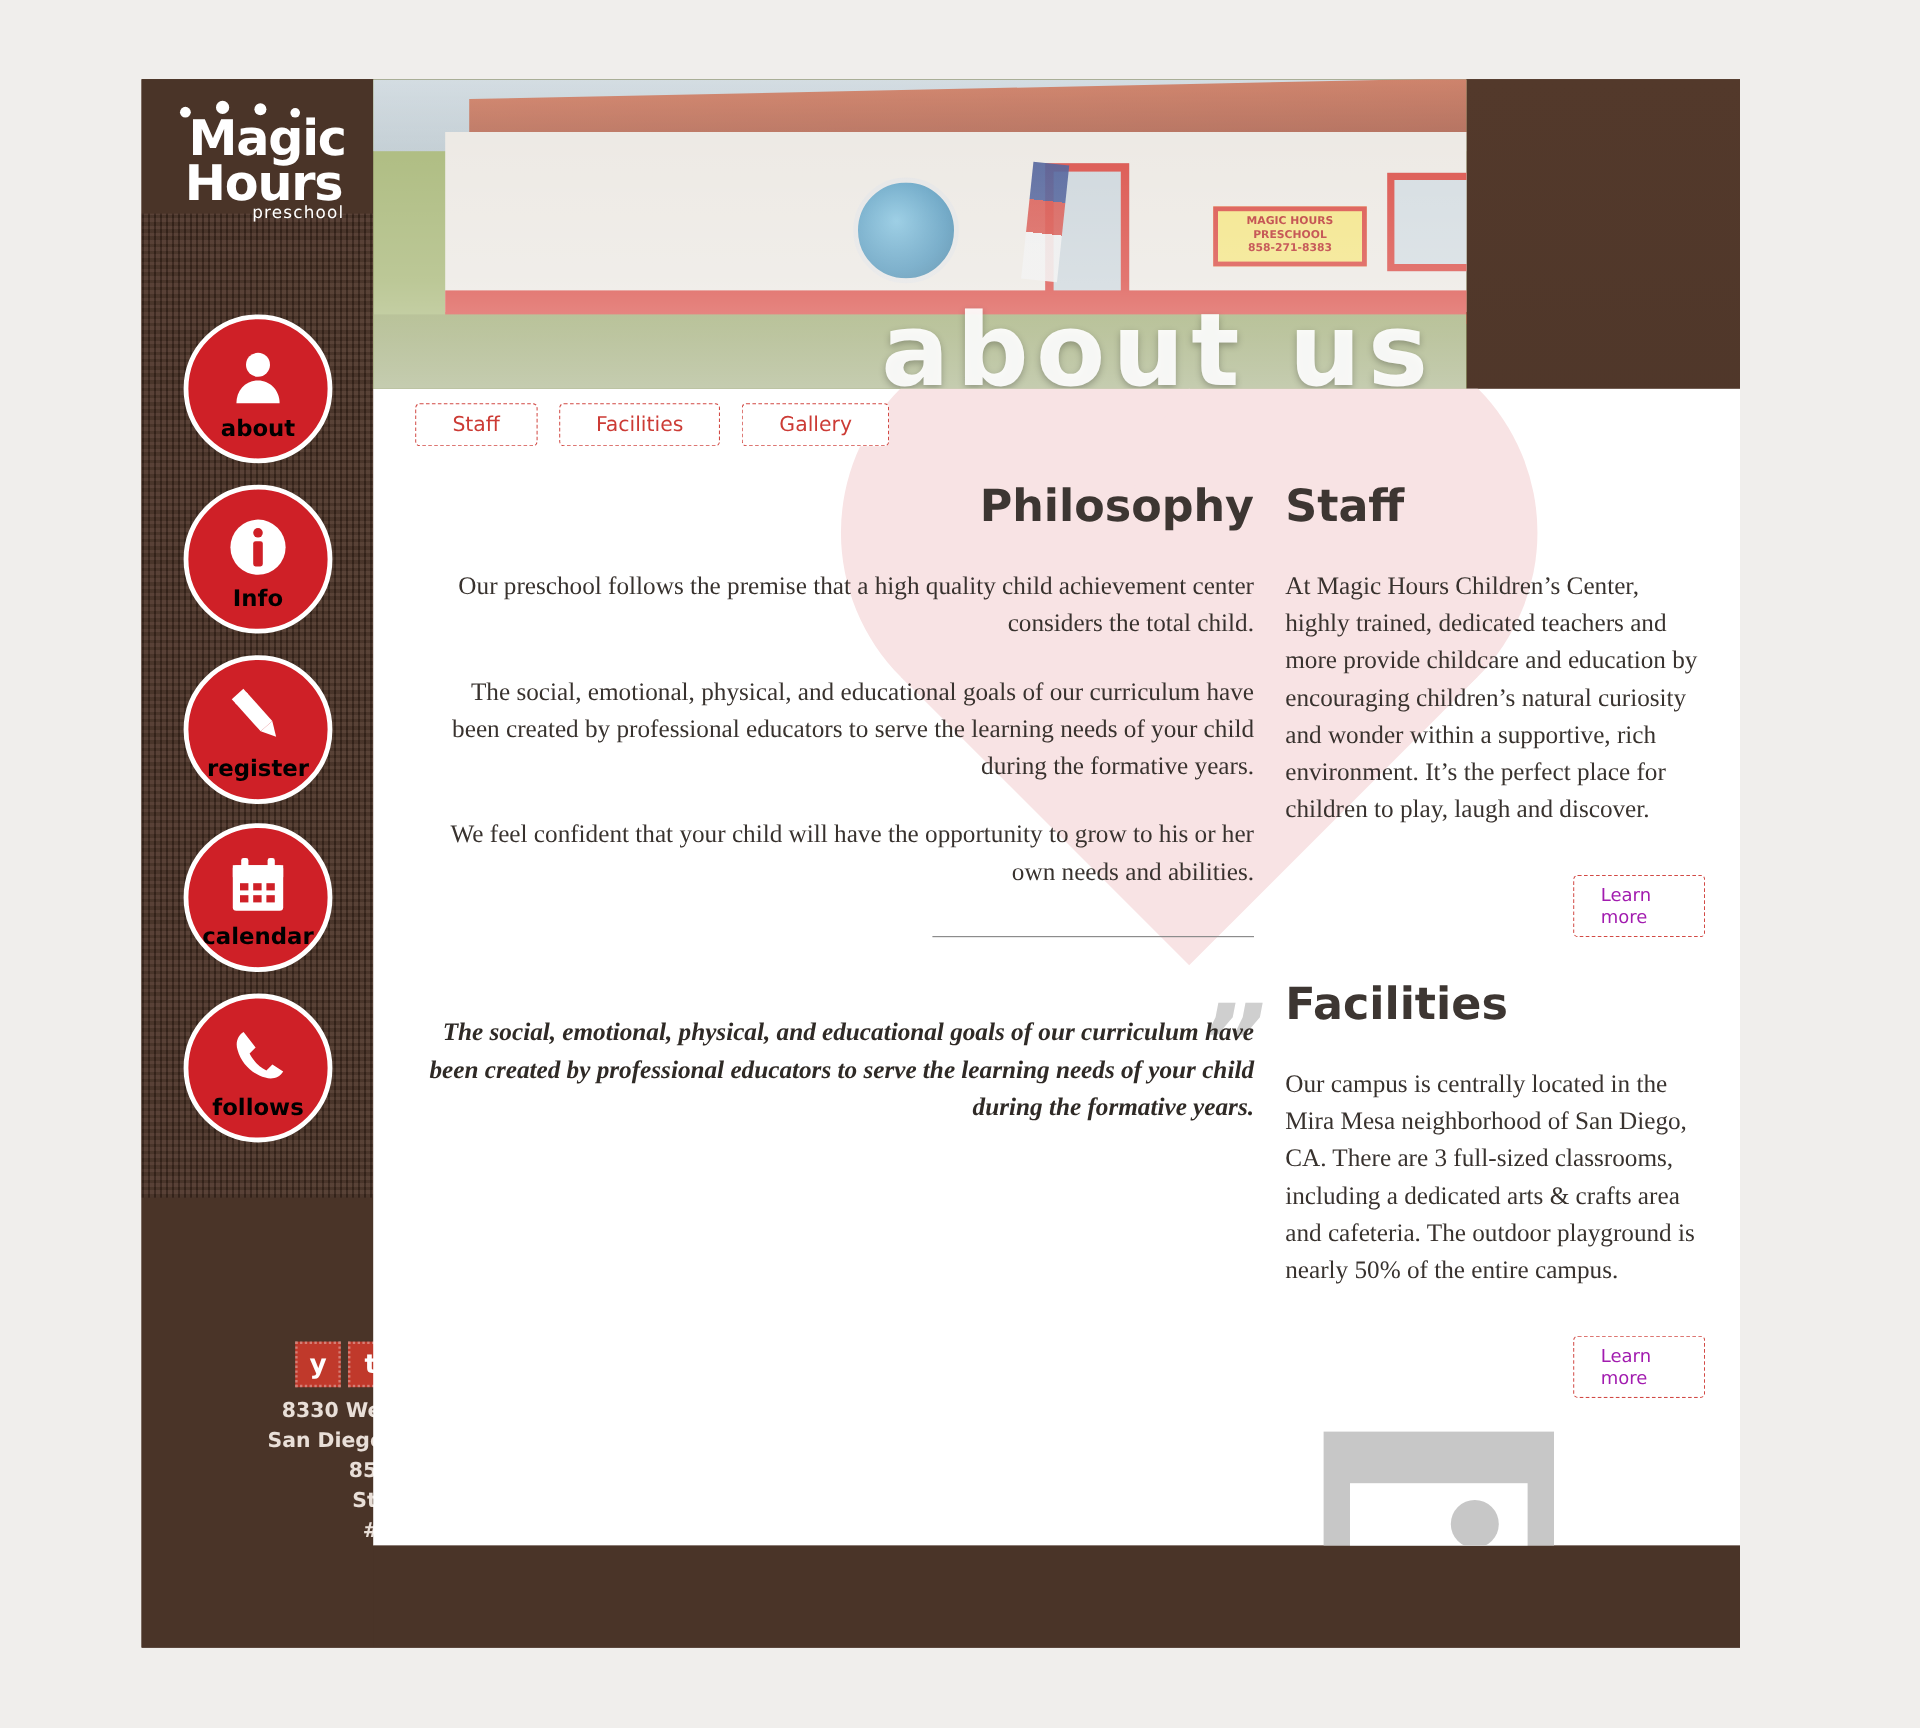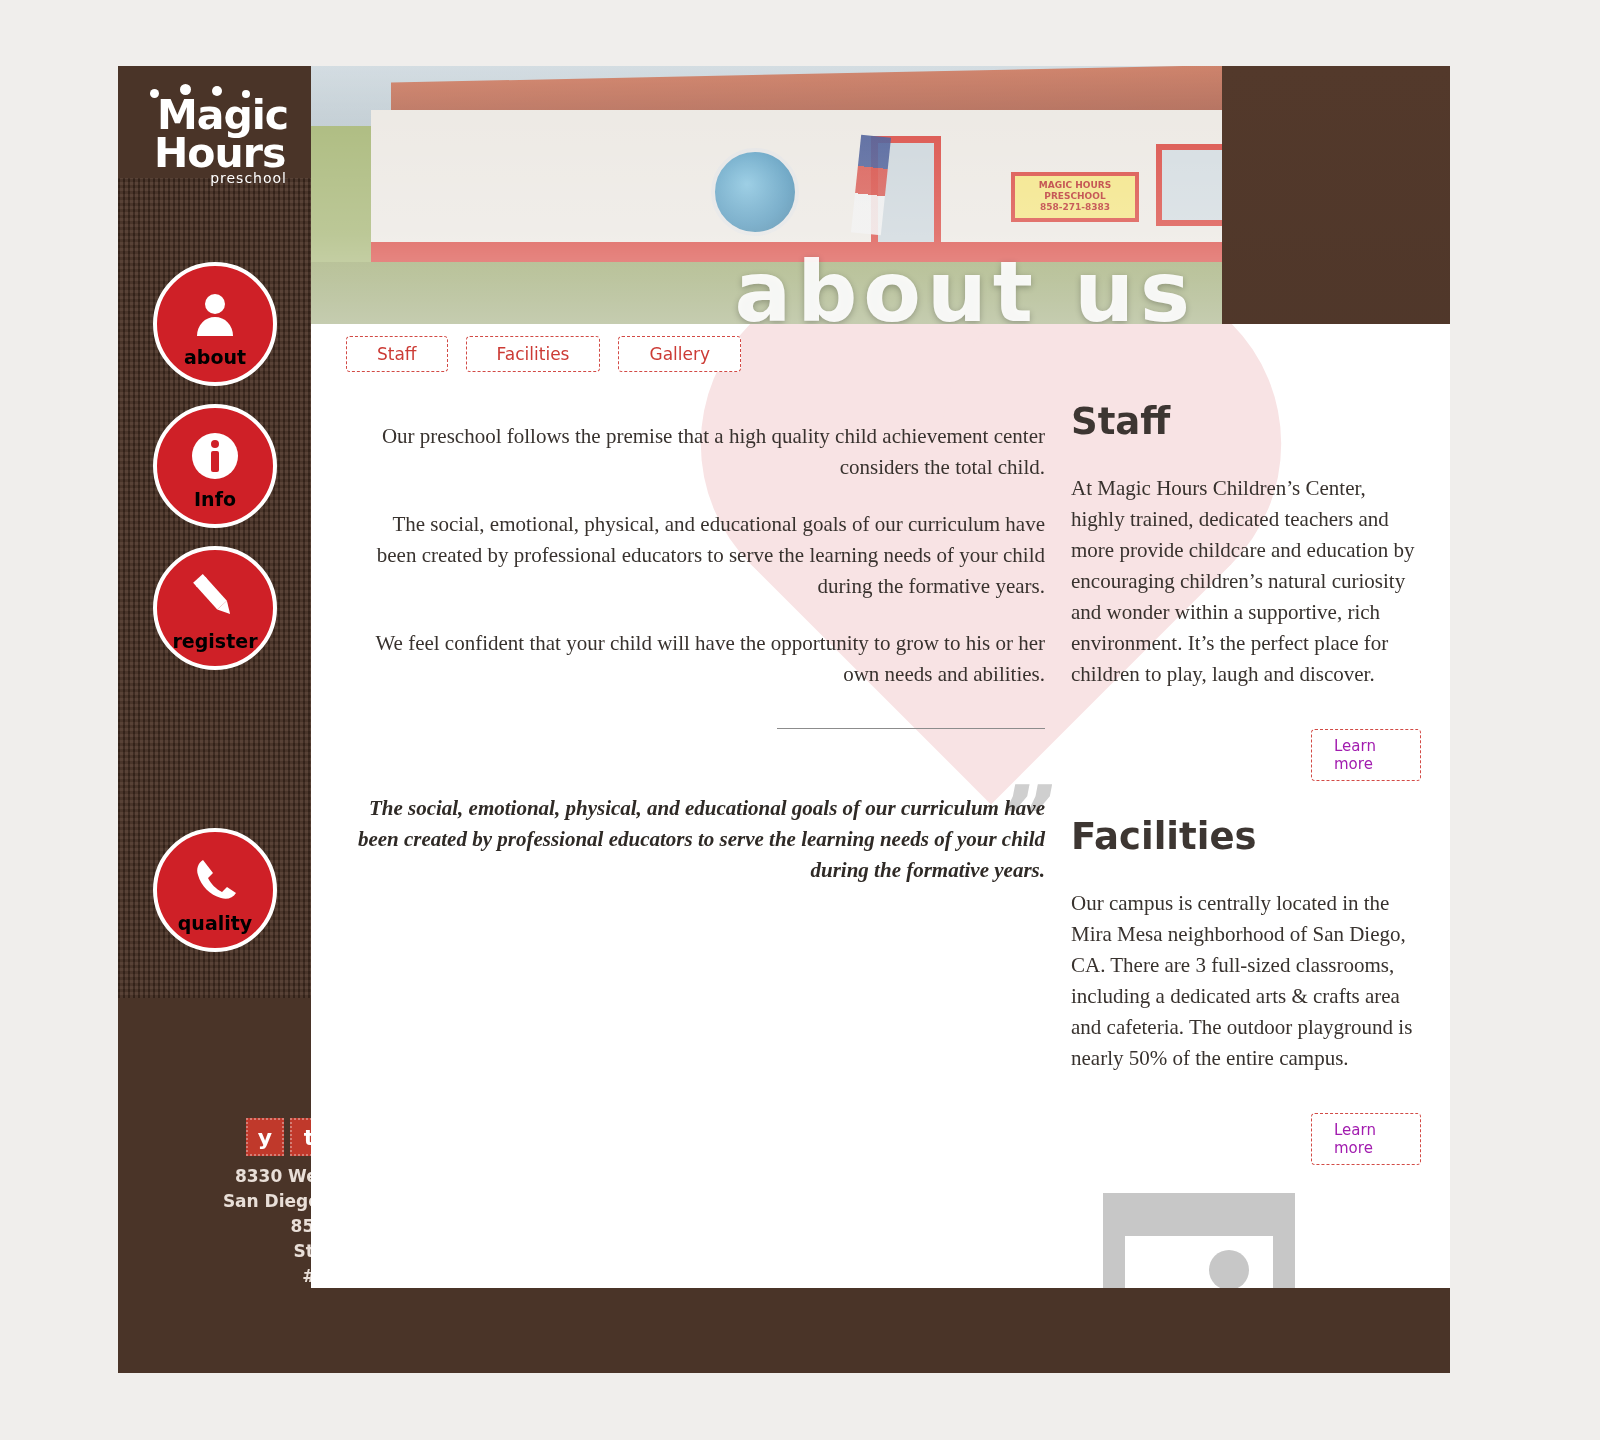--- a/index.html
+++ b/index.html
@@ -489,28 +489,47 @@
             <g transform="rotate(-42 28 26)">
               <rect x="22" y="4" width="13" height="32" fill="#fff"></rect>
               <polygon points="22,36 35,36 28.5,48" fill="#fff"></polygon>
               <rect x="22" y="0" width="13" height="6" fill="#fff"></rect>
             </g>
           </svg>
       </div>
       <div class="nav-label">register</div>
     </div>
 
+    <div class="nav-item" id="nav-calendar">
+      <div class="nav-icon">
+        <svg width="52" height="50" viewBox="0 0 52 50">
+          <rect x="5" y="8" width="42" height="38" rx="3" fill="#fff"></rect>
+          <rect x="5" y="8" width="42" height="10" fill="#fff"></rect>
+          <rect x="12" y="2" width="6" height="10" rx="2" fill="#fff"></rect>
+          <rect x="34" y="2" width="6" height="10" rx="2" fill="#fff"></rect>
+          <g fill="#cf2027">
+            <rect x="11" y="23" width="7" height="6"></rect>
+              <rect x="22" y="23" width="7" height="6"></rect>
+              <rect x="33" y="23" width="7" height="6"></rect>
+            <rect x="11" y="33" width="7" height="6"></rect>
+              <rect x="22" y="33" width="7" height="6"></rect>
+              <rect x="33" y="33" width="7" height="6"></rect>
+          </g>
+        </svg>
+      </div>
+      <div class="nav-label">calendar</div>
+    </div>
 
     <div class="nav-item" id="nav-contact">
       <div class="nav-icon">
         <svg width="52" height="52" viewBox="0 0 52 52">
             <path d="M14 6c-5 3-7 9-5 15 3 11 12 20 23 23 6 2 12 0 15-5l-9-6-5 5c-6-3-11-8-14-14l5-5z" fill="#fff"></path>
           </svg>
       </div>
-      <div class="nav-label">quality</div>
+      <div class="nav-label">follows</div>
     </div>
 
     <div id="social">
       <div class="s">y</div>
       <div class="s">t</div>
       <div class="s">g</div>
       <div class="s">f</div>
     </div>
 
     <div id="address" style="white-space: pre-line;">8330 Westmore Rd.
@@ -548,20 +567,21 @@
       <div class="hb"></div>
     </div>
 
     <div id="tabs">
       <div class="pill">Staff</div>
       <div class="pill">Facilities</div>
       <div class="pill">Gallery</div>
     </div>
 
     <div id="col-left">
+      <h2 class="heading" id="philosophy-heading">Philosophy</h2>
       <p class="body-text">Our preschool follows the premise that a high quality child achievement center considers the total child.</p>
       <p class="body-text">The social, emotional, physical, and educational goals of our curriculum have been created by professional educators to serve the learning needs of your child during the formative years.</p>
       <p class="body-text">We feel confident that your child will have the opportunity to grow to his or her own needs and abilities.</p>
       <div class="divider"></div>
 
       <div id="quote">
         <span id="quote-mark">”</span>
         <span>The social, emotional, physical, and educational goals of our curriculum have been created by professional educators to serve the learning needs of your child during the formative years.</span>
       </div>
     </div>

